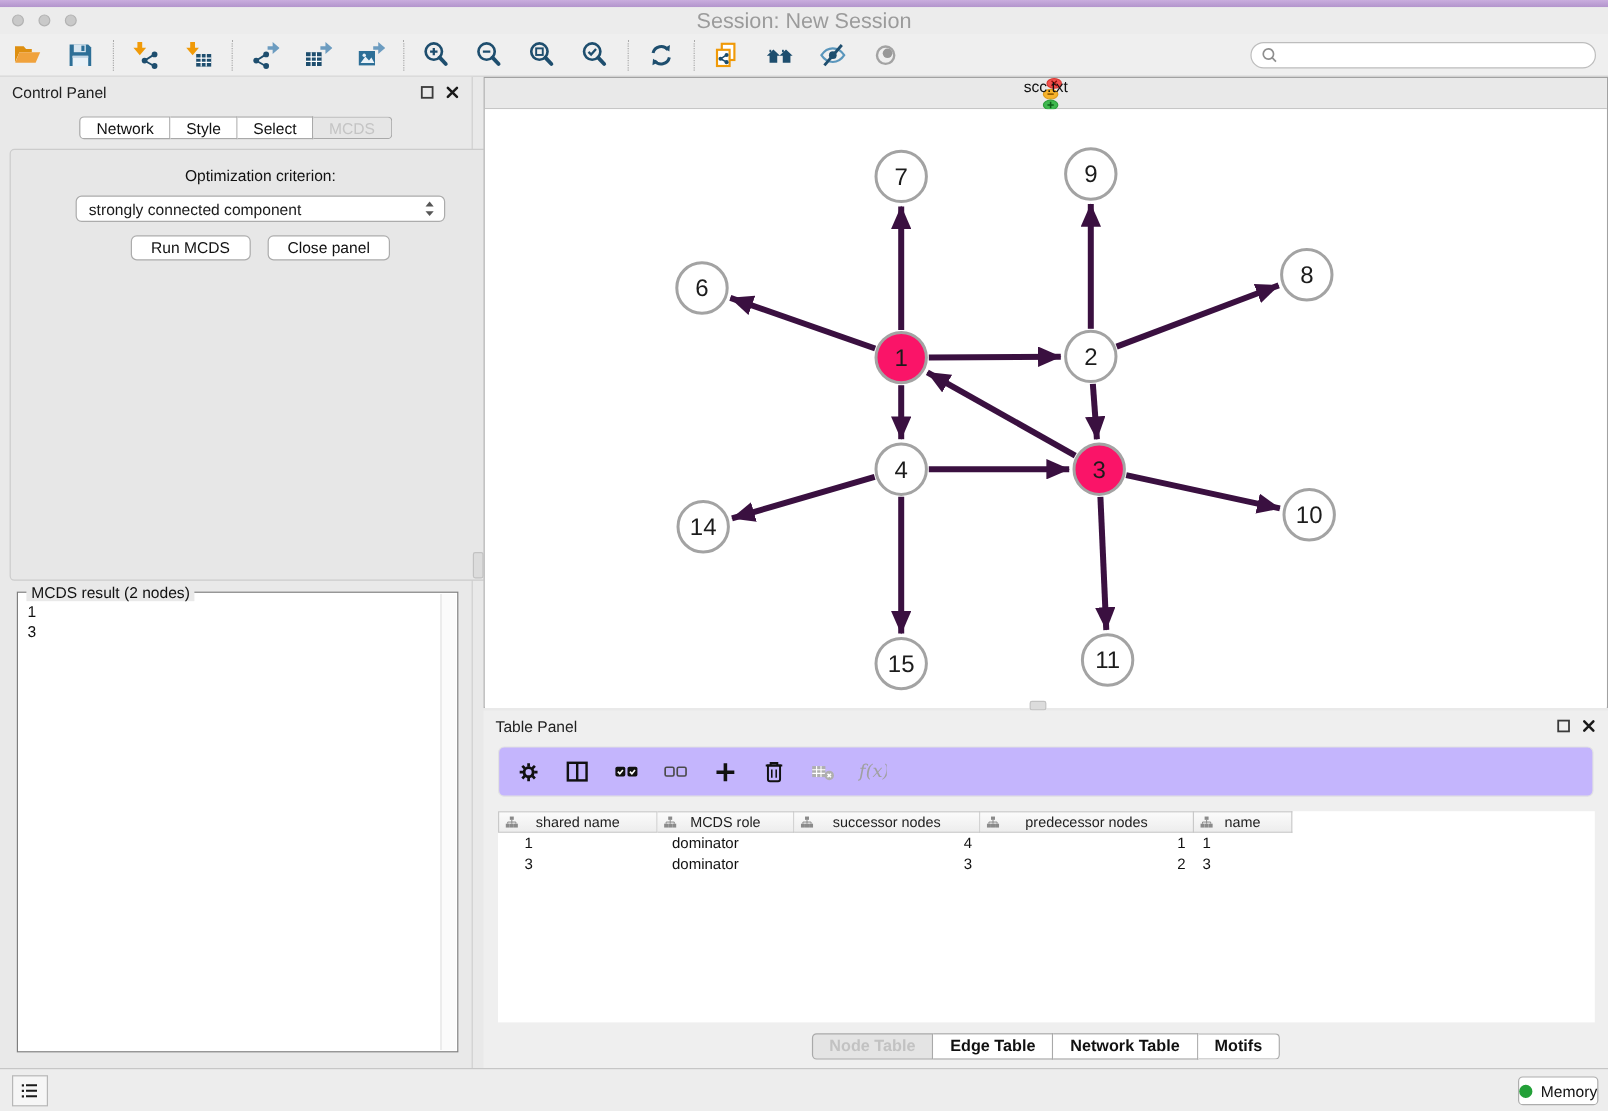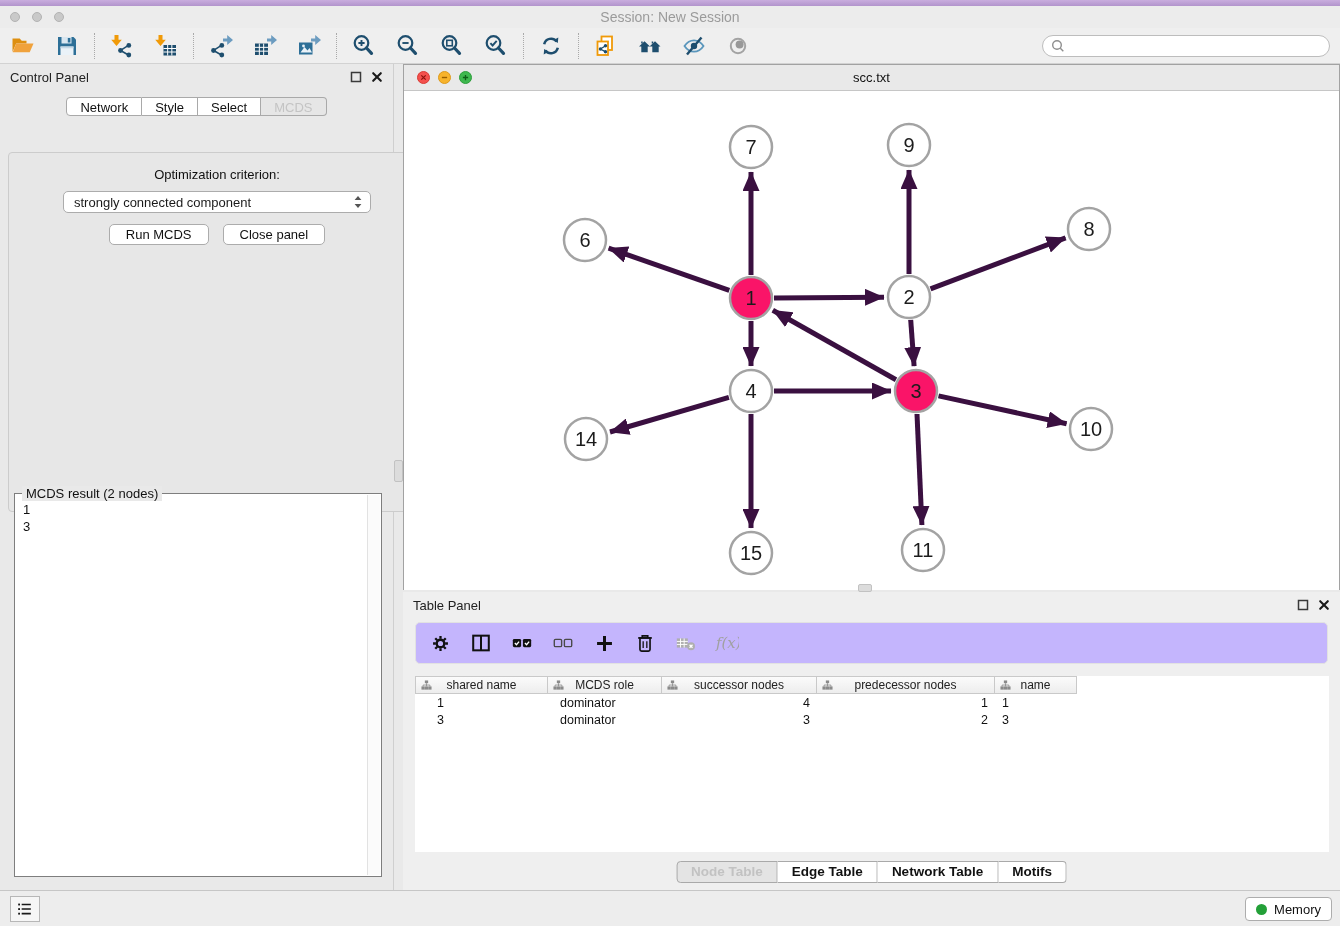--- a/index.html
+++ b/index.html
@@ -4,21 +4,21 @@
 <style>
   * { margin:0; padding:0; box-sizing:border-box; }
   html,body { width:1340px; height:926px; }
   body { font-family:"Liberation Sans", sans-serif; background:#E9E9E9; position:relative; overflow:hidden; font-size:13px; color:#1a1a1a; }
 
   
   #accent-strip { position:absolute; left:0; top:0; right:0; height:6px; background:linear-gradient(#C9ADDE,#B294CC); }
   #titlebar { position:absolute; left:0; top:6px; right:0; height:22px; background:#ECECEC; display:flex; align-items:center; }
   .mac-dot { width:10px; height:10px; border-radius:50%; background:#C9C9C9; border:1px solid #B3B3B3; margin-left:12px; }
   .mac-dot:first-child { margin-left:10px; }
-  #app-title { position:absolute; left:0; right:0; text-align:center; color:#9B9B9B; font-size:14px; }
+  #app-title { position:absolute; left:0; right:0; text-align:center; color:#9B9B9B; font-size:18px; }
 
   
   #main-toolbar { position:absolute; left:0; top:28px; right:0; height:36px; background:#EFEFEF; border-bottom:1px solid #D2D2D2; display:flex; align-items:center; padding:0 10px; }
   #toolbar-icons { display:flex; align-items:center; gap:18px; }
   .tb-btn { width:26px; height:26px; display:flex; align-items:center; justify-content:center; cursor:default; }
   .tb-btn svg { display:block; }
   .tb-sep { width:1px; height:26px; border-left:1px dotted #A9A9A9; margin:0 -4px; }
   #toolbar-search { margin-left:auto; width:288px; height:22px; background:#fff; border:1px solid #BDBDBD; border-radius:11px; display:flex; align-items:center; padding:0 8px; }
   #toolbar-search input { border:none; outline:none; flex:1; font-size:12px; margin-left:5px; font-family:"Liberation Sans",sans-serif; }
 
@@ -26,34 +26,34 @@
   #control-panel { position:absolute; left:0; top:64px; width:394px; height:826px; background:#E9E9E9; border-right:1px solid #CFCFCF; }
   .panel-header { height:26px; display:flex; align-items:center; padding:0 10px; }
   .panel-title { font-size:13px; color:#222; }
   .panel-header-icons { margin-left:auto; display:flex; gap:9px; align-items:center; }
   .ph-icon { width:12px; height:12px; display:block; }
   #cp-tabs { position:absolute; left:0; top:33px; width:100%; display:flex; justify-content:center; }
   .tab-btn { height:19px; line-height:19px; background:#fff; border:1px solid #A9A9A9; border-left:none; padding:0 13px; font-size:13px; color:#111; text-align:center; }
   .tab-btn:first-child { border-left:1px solid #A9A9A9; border-radius:4px 0 0 4px; }
   .tab-btn:last-child { border-radius:0 4px 4px 0; }
   .tab-btn.active { background:#E6E6E6; color:#C4C4C4; }
-  #cp-content { position:absolute; left:8px; top:60px; width:418px; height:360px; background:#E7E7E7; border:1px solid #CCCCCC; border-radius:4px;margin-top:28px; }
+  #cp-content { position:absolute; left:8px; top:60px; width:418px; height:360px; background:#E7E7E7; border:1px solid #CCCCCC; border-radius:4px; }
   #optimization-label { text-align:center; margin-top:14px; font-size:13px; color:#111; }
   #criterion-select { margin:9px auto 0 auto; width:308px; height:22px; background:#fff; border:1px solid #ACACAC; border-radius:5px; display:flex; align-items:center; padding:0 6px 0 10px; font-size:13px; }
   #criterion-select .stepper { margin-left:auto; }
   #cp-buttons { display:flex; justify-content:center; gap:14px; margin-top:11px; }
   .cp-btn { height:21px; background:#fff; border:1px solid #ACACAC; border-radius:5px; padding:0 16px; font-size:13px; color:#111; line-height:19px; }
   #result-group { position:absolute; left:14px; top:429px; width:368px; height:384px; border:1px solid #7E7E7E; background:#fff; }
   #result-title { position:absolute; top:-8px; left:7px; background:#E9E9E9; padding:0 4px; font-size:13px; color:#111; }
   #result-lines { position:absolute; inset:1px 14px 1px 1px; padding:6px 0 0 7px; font-size:13px; line-height:17px; color:#111; overflow:hidden; }
   #result-scrollbar { position:absolute; top:1px; right:1px; bottom:1px; width:13px; background:#FBFBFB; border-left:1px solid #E2E2E2; }
 
   
   #network-window { position:absolute; left:403px; top:64px; width:937px; height:526px; background:#fff; border:1px solid #A2A2A2; }
-  #nw-titlebar { height:26px; background:#E9E9E9; border-bottom:1px solid #C6C6C6; display:flex; align-items:center; position:relative; }
+  #nw-titlebar { height:26px; background:#E9E9E9; border-bottom:1px solid #C6C6C6; display:flex; align-items:center; position:relative;flex-direction:column; }
   .traffic { width:13px; height:13px; border-radius:50%; margin-left:8px; display:flex; align-items:center; justify-content:center; }
   .traffic:first-child { margin-left:13px; }
   .traffic svg { display:block; }
   #nw-title { position:absolute; left:0; right:0; text-align:center; font-size:13px; color:#111; }
   #nw-canvas { position:relative; width:935px; height:499px; background:#fff; }
   #graph-svg { position:absolute; inset:0; }
 
   
   #v-grip { position:absolute; left:394px; top:460px; width:9px; height:22px; background:#DCDCDC; border:1px solid #C2C2C2; border-radius:2px; }
   #h-grip { position:absolute; left:858px; top:584px; width:14px; height:8px; background:#DCDCDC; border:1px solid #C2C2C2; border-radius:2px; }
@@ -75,21 +75,21 @@
   .td.pad-mid { padding-left:12px; }
   #tp-tabs { position:absolute; bottom:7px; left:50%; transform:translateX(-50%); display:flex; }
   .tp-tab { height:22px; line-height:20px; background:#fff; border:1px solid #A9A9A9; border-left:none; padding:0 14px; font-size:13.5px; color:#111; font-weight:bold; }
   .tp-tab:first-child { border-left:1px solid #A9A9A9; border-radius:4px 0 0 4px; }
   .tp-tab:last-child { border-radius:0 4px 4px 0; }
   .tp-tab.active { background:#E4E4E4; color:#C2C2C2; }
 
   
   #status-bar { position:absolute; left:0; bottom:0; right:0; height:36px; background:#EDEDED; border-top:1px solid #C6C6C6; }
   #list-button { position:absolute; left:10px; top:5px; width:30px; height:26px; background:#F6F6F6; border:1px solid #B7B7B7; display:flex; align-items:center; justify-content:center; }
-  #memory-button { position:absolute; right:8px; top:6px; height:24px; background:#fff; border:1px solid #ADADAD; border-radius:4px; display:flex; align-items:center; padding:0 10px; gap:7px; font-size:13px; color:#111; }
+  #memory-button { position:absolute; right:8px; top:6px; height:24px; background:#fff; border:1px solid #ADADAD; border-radius:4px; display:flex; align-items:center; padding:0 0; gap:7px; font-size:13px; color:#111; }
   #memory-dot { width:11px; height:11px; border-radius:50%; }
 </style>
 </head>
 <body>
 
 <div id="accent-strip"></div>
 <div id="titlebar">
   <span class="mac-dot"></span>
   <span class="mac-dot"></span>
   <span class="mac-dot"></span>

